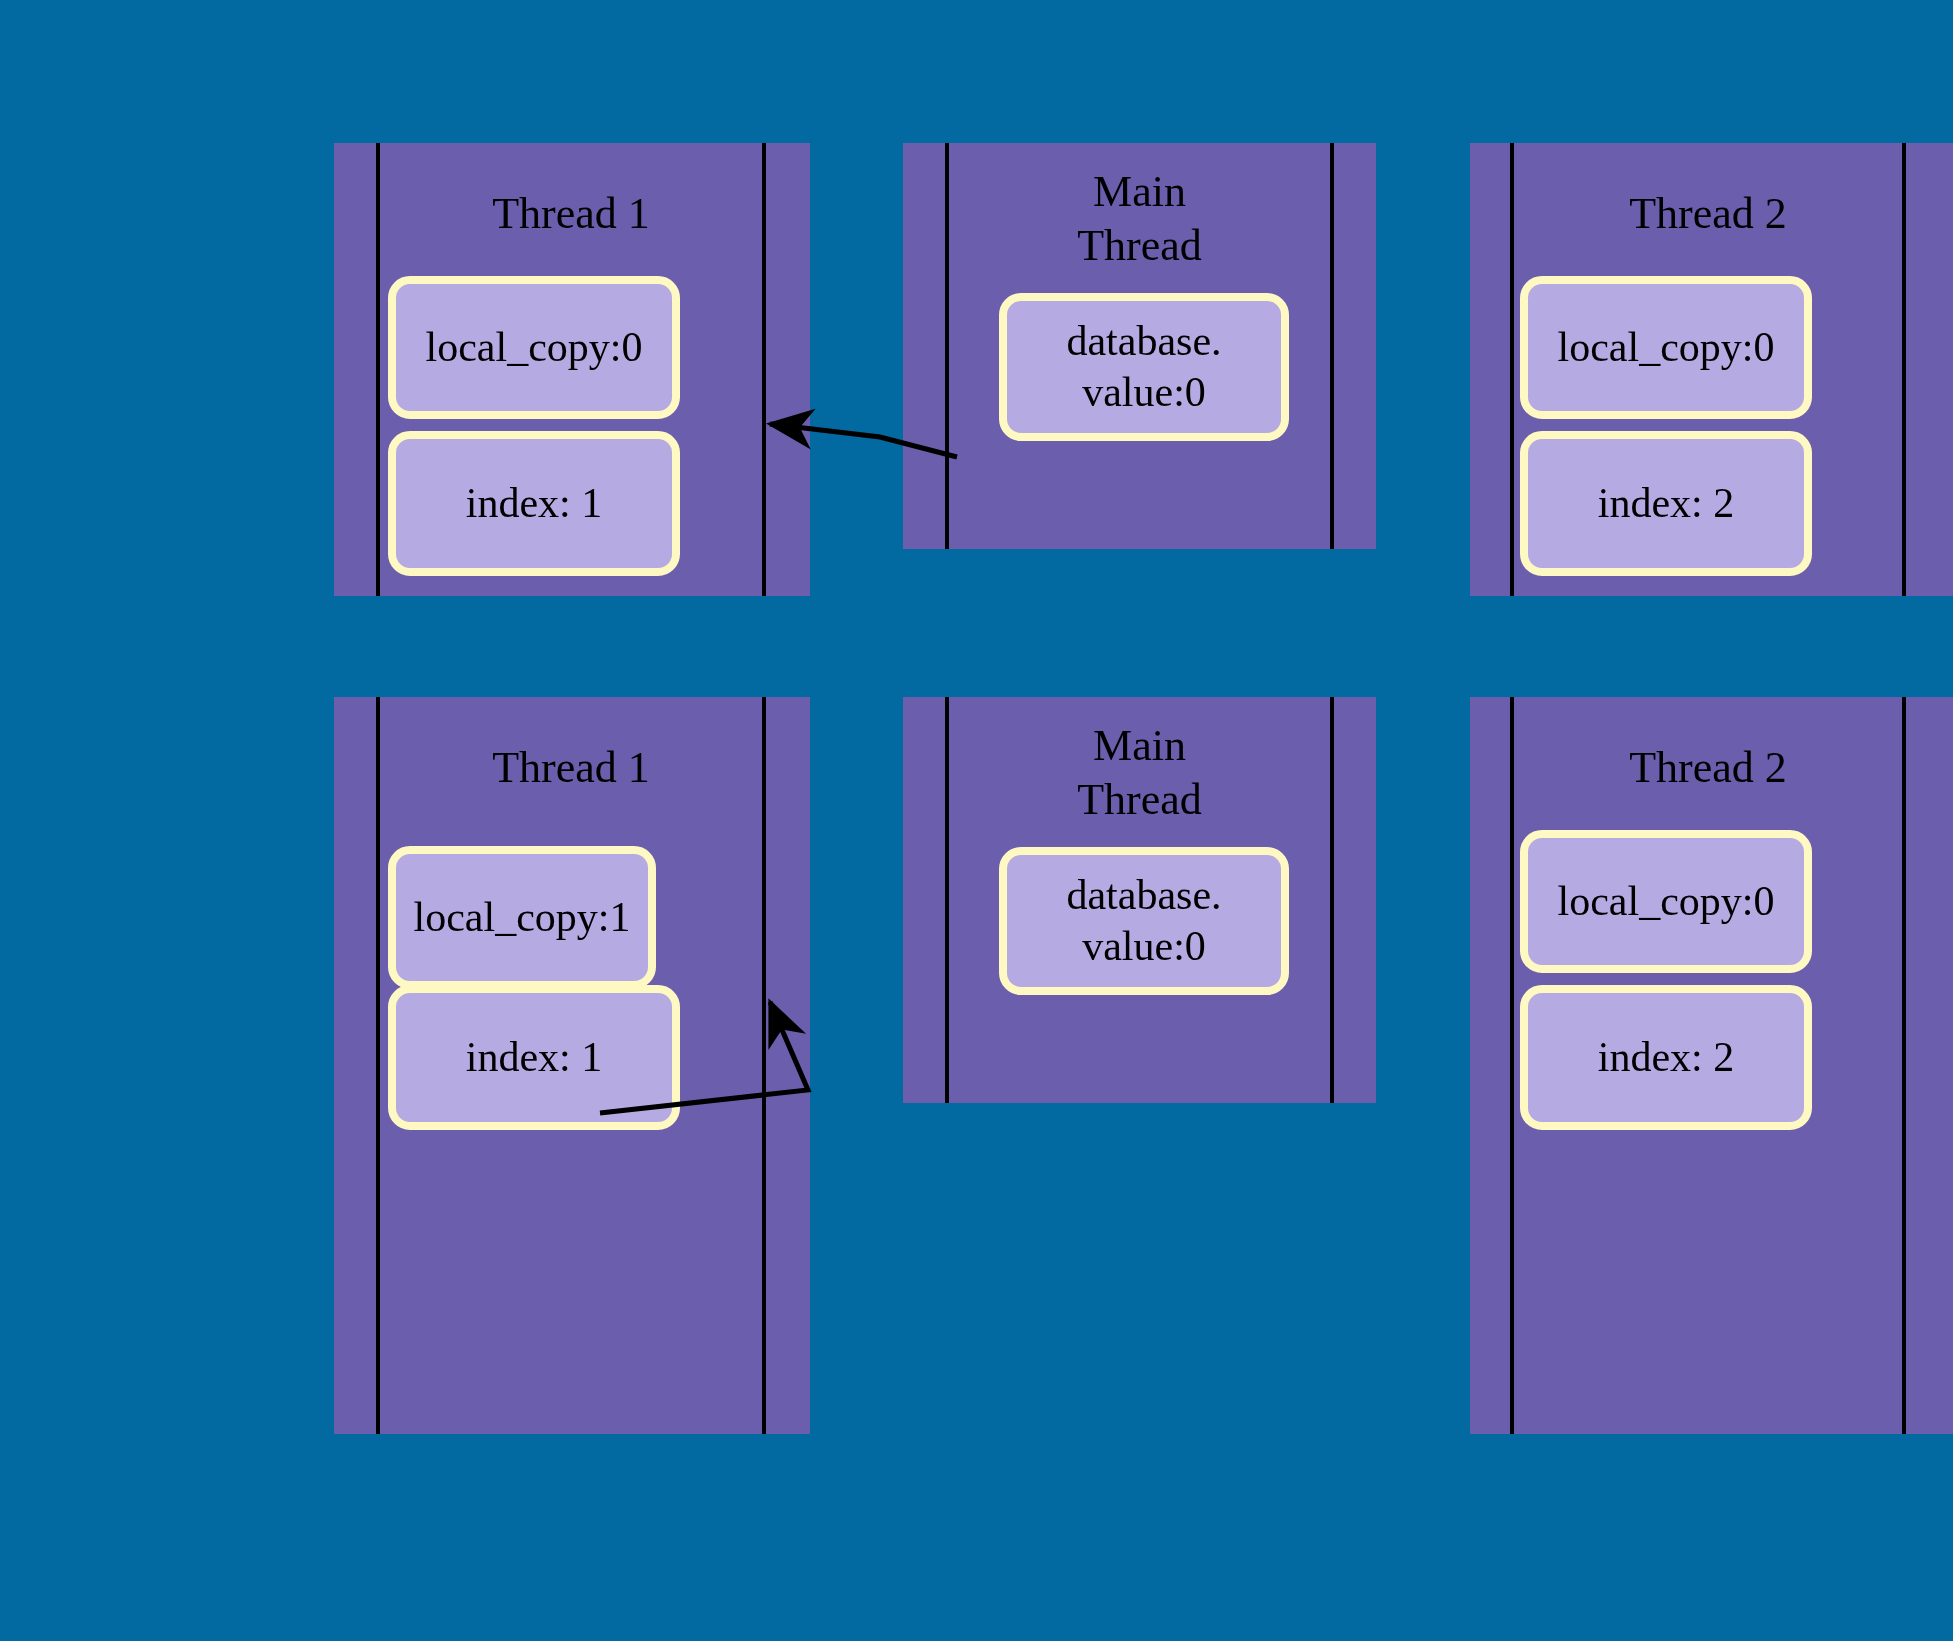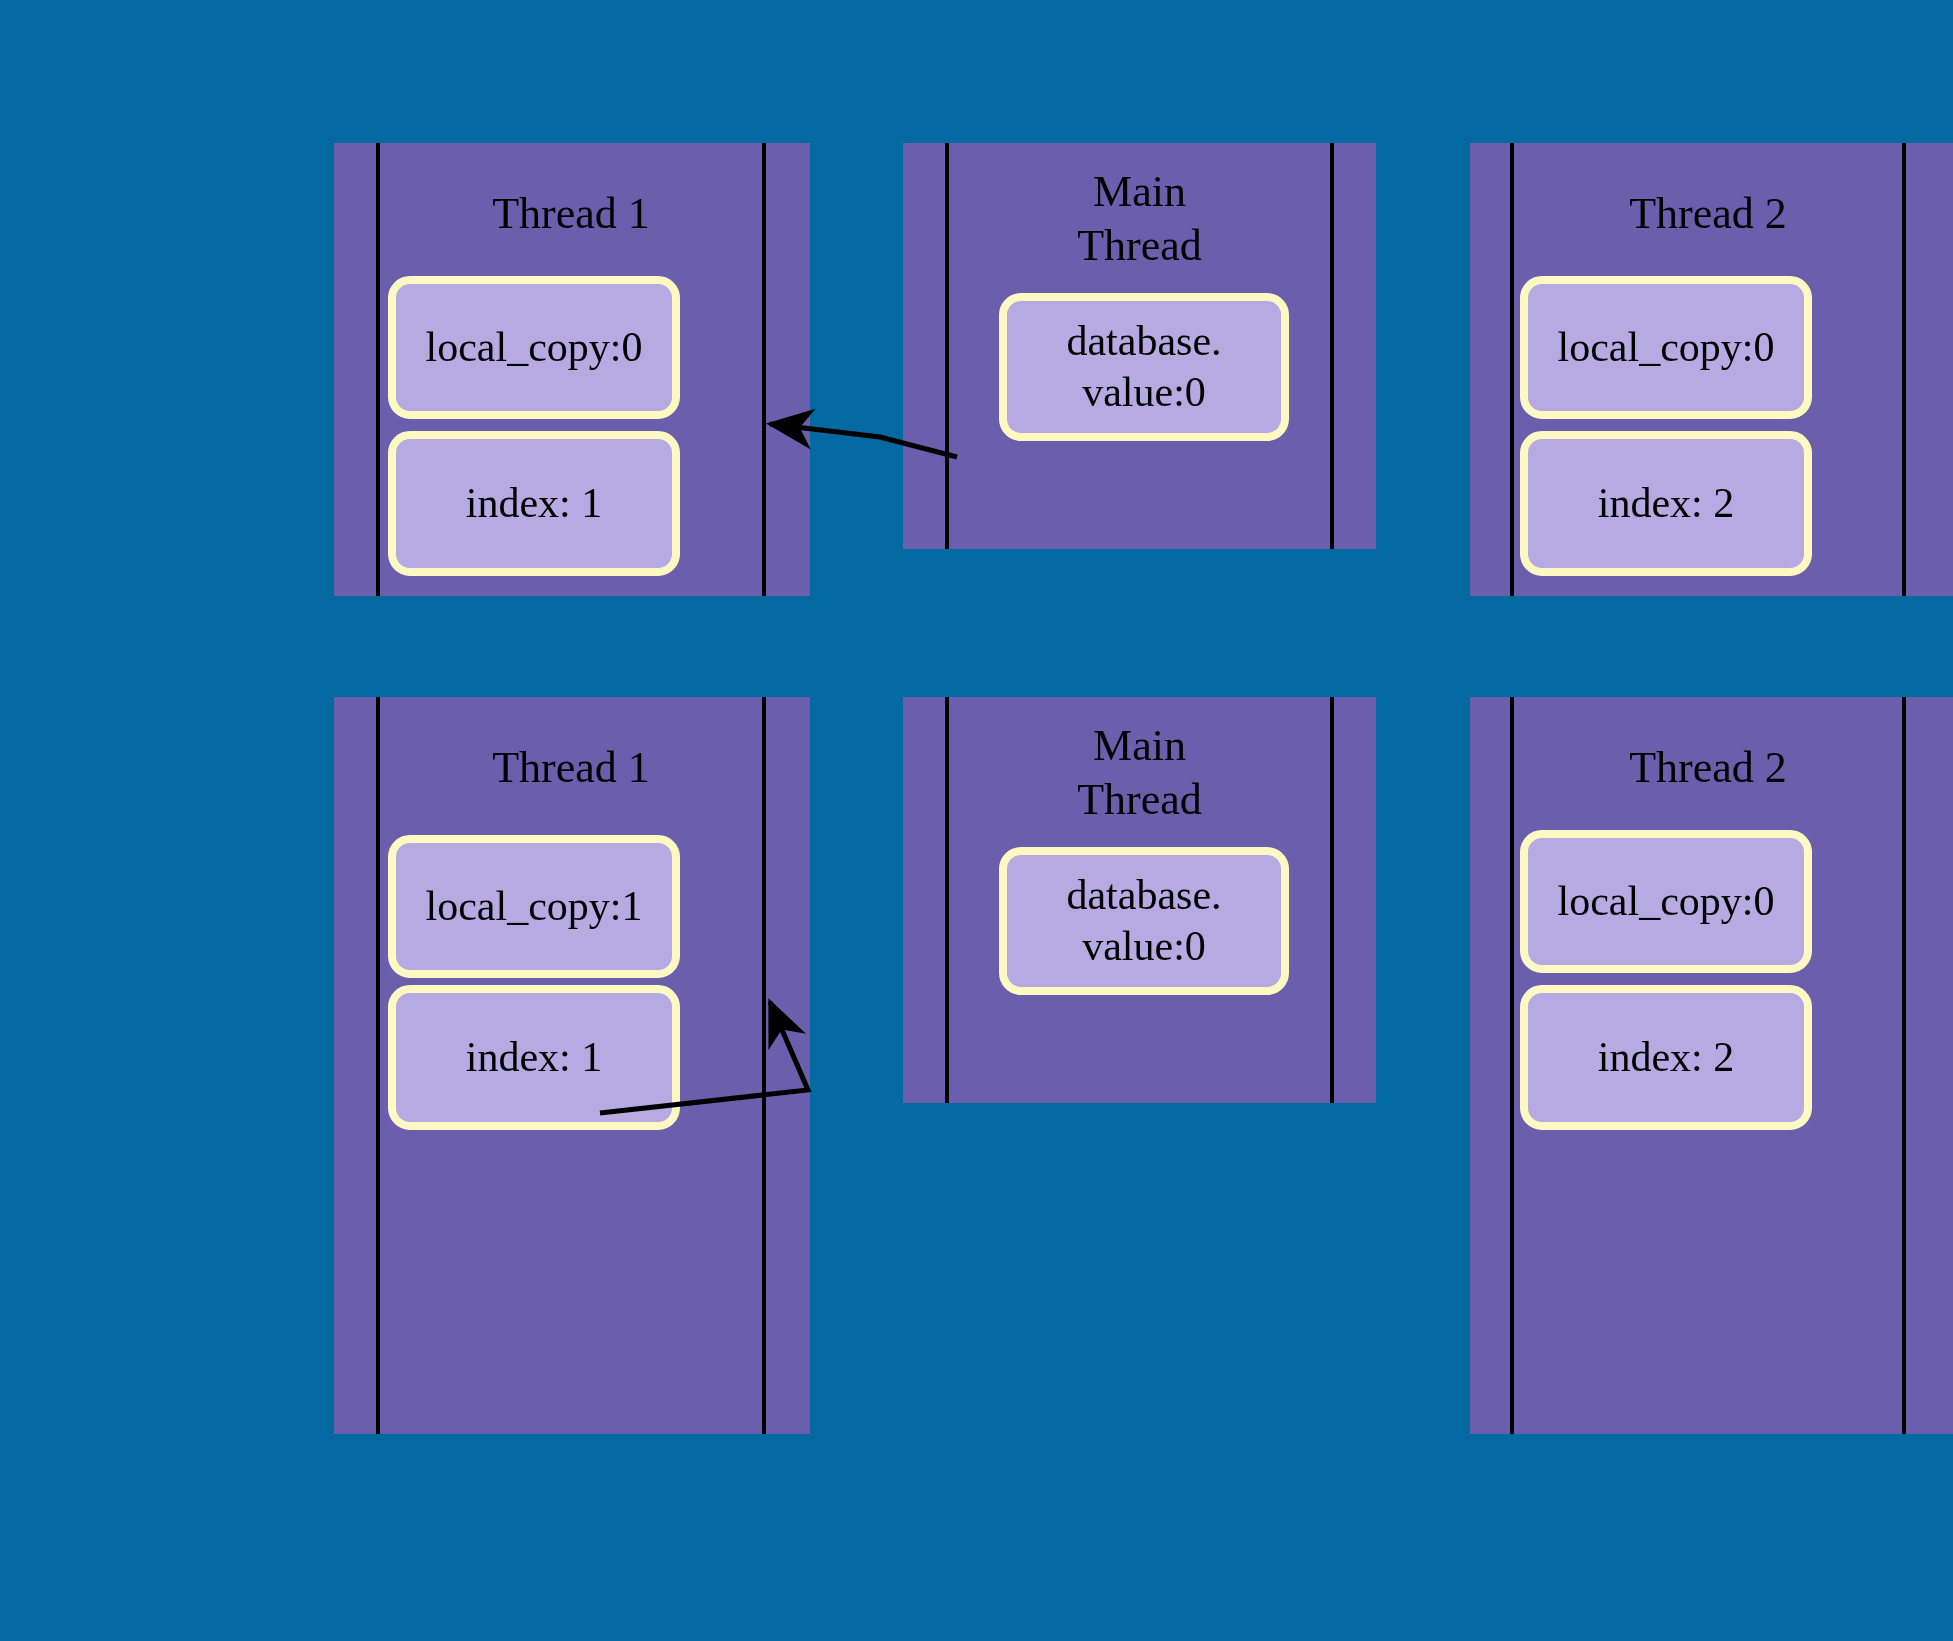--- a/index.html
+++ b/index.html
@@ -120,21 +120,21 @@
     </div>
     <div class="panel-rule"></div>
     <div class="panel-band" style="width:54px;"></div>
   </div>
 
   <div class="panel" style="left:334px; top:697px; width:476px; height:737px;">
     <div class="panel-band" style="width:42px;"></div>
     <div class="panel-rule"></div>
     <div class="panel-body" style="padding:44px 8px 0 8px;">
       <div class="panel-title">Thread 1</div>
-      <div class="vbox" style="position:absolute; left:8px; top:138px; width:292px; height:143px;">local_copy:1</div>
+      <div class="vbox" style="position:absolute; left:8px; top:149px; width:268px; height:143px;">local_copy:1</div>
       <div class="vbox" style="position:absolute; left:8px; top:288px; width:292px; height:145px;">index: 1</div>
     </div>
     <div class="panel-rule"></div>
     <div class="panel-band" style="width:44px;"></div>
   </div>
 
   <div class="panel" style="left:903px; top:697px; width:473px; height:406px;">
     <div class="panel-band" style="width:42px;"></div>
     <div class="panel-rule"></div>
     <div class="panel-body" style="padding:22px 8px 0 8px;">

